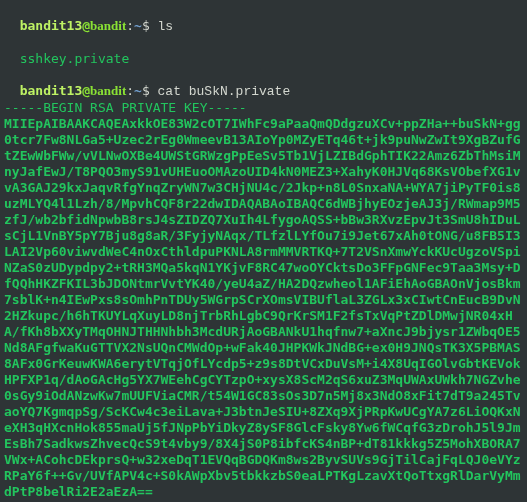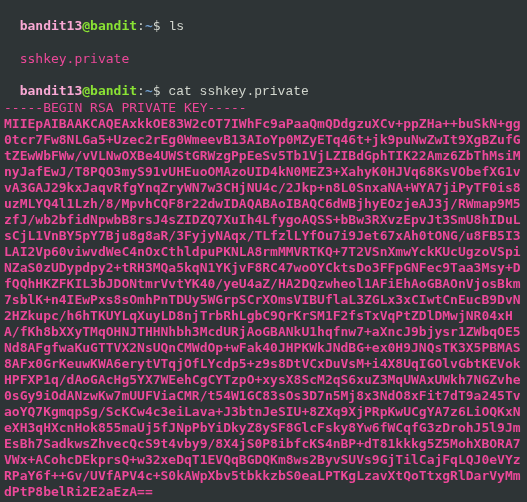--- a/index.html
+++ b/index.html
@@ -19,41 +19,41 @@
     box-sizing: border-box;
   }
   .line {
     white-space: pre;
   }
   .wrap {
     white-space: pre-wrap;
     word-break: break-all;
     font-weight: bold;
   }
-  .user { color: #f9a8d4; font-weight: bold; }
-  .host { color: #8ae234; font-weight: bold; }
+  .user { color: #bef264; font-weight: bold; }
+  .host { color: #8ae234; font-weight: bold; font-family: Liberation Serif, serif; }
   .at   { color: #8ae234; font-weight: bold; }
   .colon{ color: #d3d7cf; }
   .path { color: #729fcf; font-weight: bold; }
   .dollar{ color: #d3d7cf; }
   .cmd  { color: #d3d7cf; font-family: Liberation Mono, monospace; }
-  .out  { color: #ec4899; }
+  .out  { color: #22c55e; }
 </style>
 </head>
 <body>
 
 <div class="line">
   <span class="user">bandit13</span><span class="at">@</span><span class="host">bandit</span><span class="colon">:</span><span class="path">~</span><span class="dollar">$</span> <span class="cmd">ls</span>
 </div>
 
 <div class="line">
   <span class="out">sshkey.private</span>
 </div>
 
 <div class="line">
-  <span class="user">bandit13</span><span class="at">@</span><span class="host">bandit</span><span class="colon">:</span><span class="path">~</span><span class="dollar">$</span> <span class="cmd">cat sshkey.private</span>
+  <span class="user">bandit13</span><span class="at">@</span><span class="host">bandit</span><span class="colon">:</span><span class="path">~</span><span class="dollar">$</span> <span class="cmd">cat buSkN.private</span>
 </div>
 
 <div class="line out">-----BEGIN RSA PRIVATE KEY-----</div>
 
 <div class="wrap out">MIIEpAIBAAKCAQEAxkkOE83W2cOT7IWhFc9aPaaQmQDdgzuXCv+ppZHa++buSkN+gg0tcr7Fw8NLGa5+Uzec2rEg0WmeevB13AIoYp0MZyETq46t+jk9puNwZwIt9XgBZufGtZEwWbFWw/vVLNwOXBe4UWStGRWzgPpEeSv5Tb1VjLZIBdGphTIK22Amz6ZbThMsiMnyJafEwJ/T8PQO3myS91vUHEuoOMAzoUID4kN0MEZ3+XahyK0HJVq68KsVObefXG1vvA3GAJ29kxJaqvRfgYnqZryWN7w3CHjNU4c/2Jkp+n8L0SnxaNA+WYA7jiPyTF0is8uzMLYQ4l1Lzh/8/MpvhCQF8r22dwIDAQABAoIBAQC6dWBjhyEOzjeAJ3j/RWmap9M5zfJ/wb2bfidNpwbB8rsJ4sZIDZQ7XuIh4LfygoAQSS+bBw3RXvzEpvJt3SmU8hIDuLsCjL1VnBY5pY7Bju8g8aR/3FyjyNAqx/TLfzlLYfOu7i9Jet67xAh0tONG/u8FB5I3LAI2Vp60viwvdWeC4nOxCthldpuPKNLA8rmMMVRTKQ+7T2VSnXmwYckKUcUgzoVSpiNZaS0zUDypdpy2+tRH3MQa5kqN1YKjvF8RC47woOYCktsDo3FFpGNFec9Taa3Msy+DfQQhHKZFKIL3bJDONtmrVvtYK40/yeU4aZ/HA2DQzwheol1AFiEhAoGBAOnVjosBkm7sblK+n4IEwPxs8sOmhPnTDUy5WGrpSCrXOmsVIBUflaL3ZGLx3xCIwtCnEucB9DvN2HZkupc/h6hTKUYLqXuyLD8njTrbRhLgbC9QrKrSM1F2fsTxVqPtZDlDMwjNR04xHA/fKh8bXXyTMqOHNJTHHNhbh3McdURjAoGBANkU1hqfnw7+aXncJ9bjysr1ZWbqOE5Nd8AFgfwaKuGTTVX2NsUQnCMWdOp+wFak40JHPKWkJNdBG+ex0H9JNQsTK3X5PBMAS8AFx0GrKeuwKWA6erytVTqjOfLYcdp5+z9s8DtVCxDuVsM+i4X8UqIGOlvGbtKEVokHPFXP1q/dAoGAcHg5YX7WEehCgCYTzpO+xysX8ScM2qS6xuZ3MqUWAxUWkh7NGZvhe0sGy9iOdANzwKw7mUUFViaCMR/t54W1GC83sOs3D7n5Mj8x3NdO8xFit7dT9a245TvaoYQ7KgmqpSg/ScKCw4c3eiLava+J3btnJeSIU+8ZXq9XjPRpKwUCgYA7z6LiOQKxNeXH3qHXcnHok855maUj5fJNpPbYiDkyZ8ySF8GlcFsky8Yw6fWCqfG3zDrohJ5l9JmEsBh7SadkwsZhvecQcS9t4vby9/8X4jS0P8ibfcKS4nBP+dT81kkkg5Z5MohXBORA7VWx+ACohcDEkprsQ+w32xeDqT1EVQqBGDQKm8ws2ByvSUVs9GjTilCajFqLQJ0eVYzRPaY6f++Gv/UVfAPV4c+S0kAWpXbv5tbkkzbS0eaLPTKgLzavXtQoTtxgRlDarVyMmdPtP8belRi2E2aEzA==</div>
 
 <div class="line out">-----END RSA PRIVATE KEY-----</div>
 
 </body></html>

